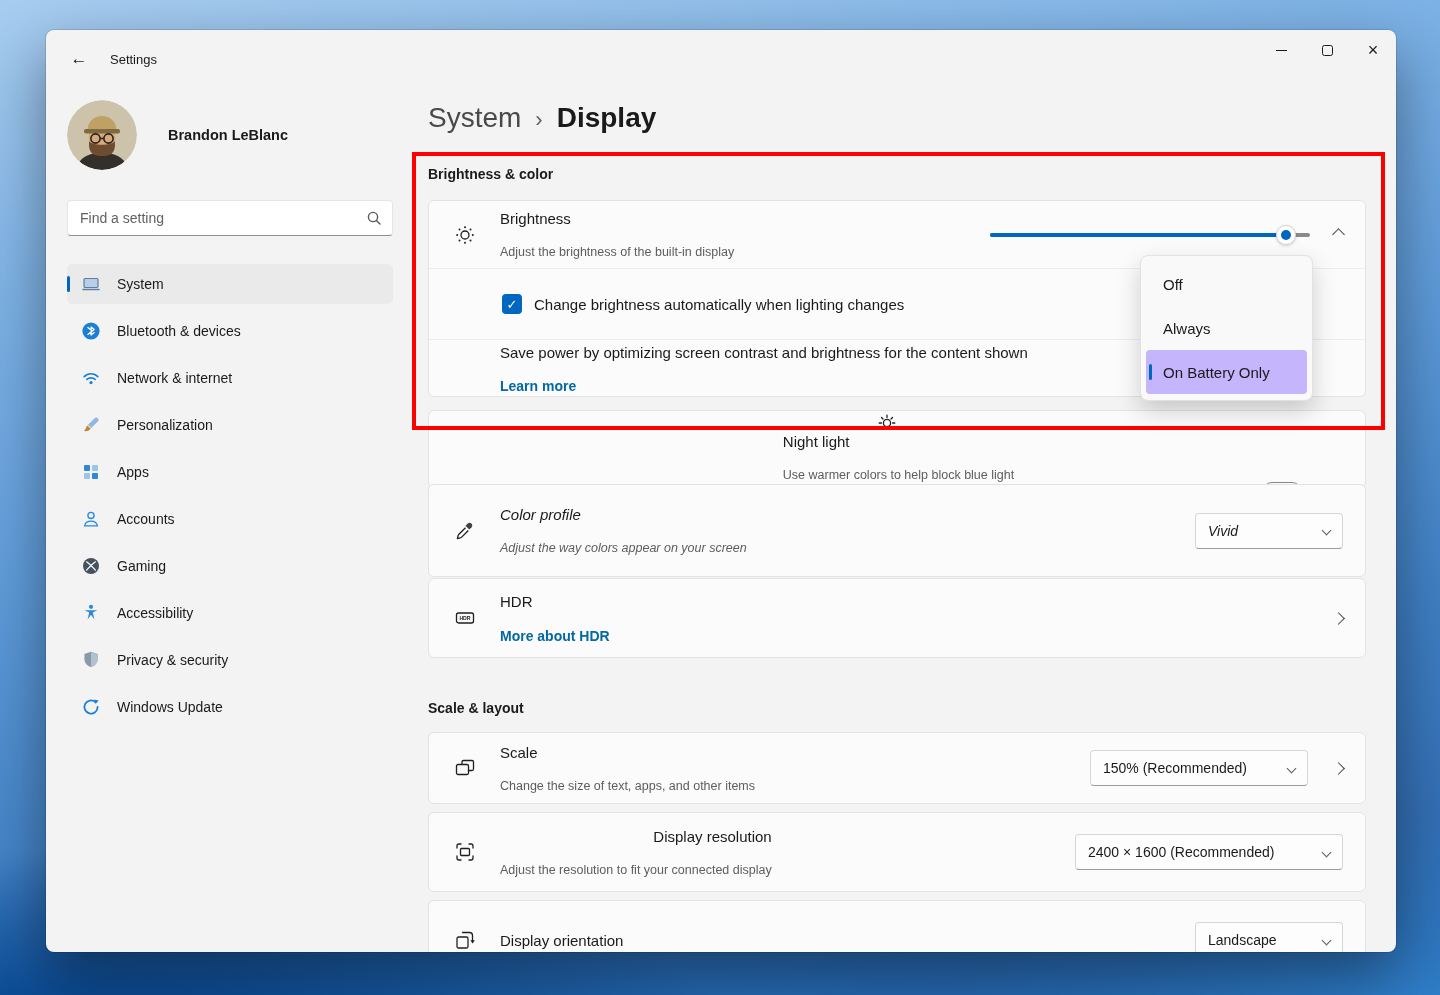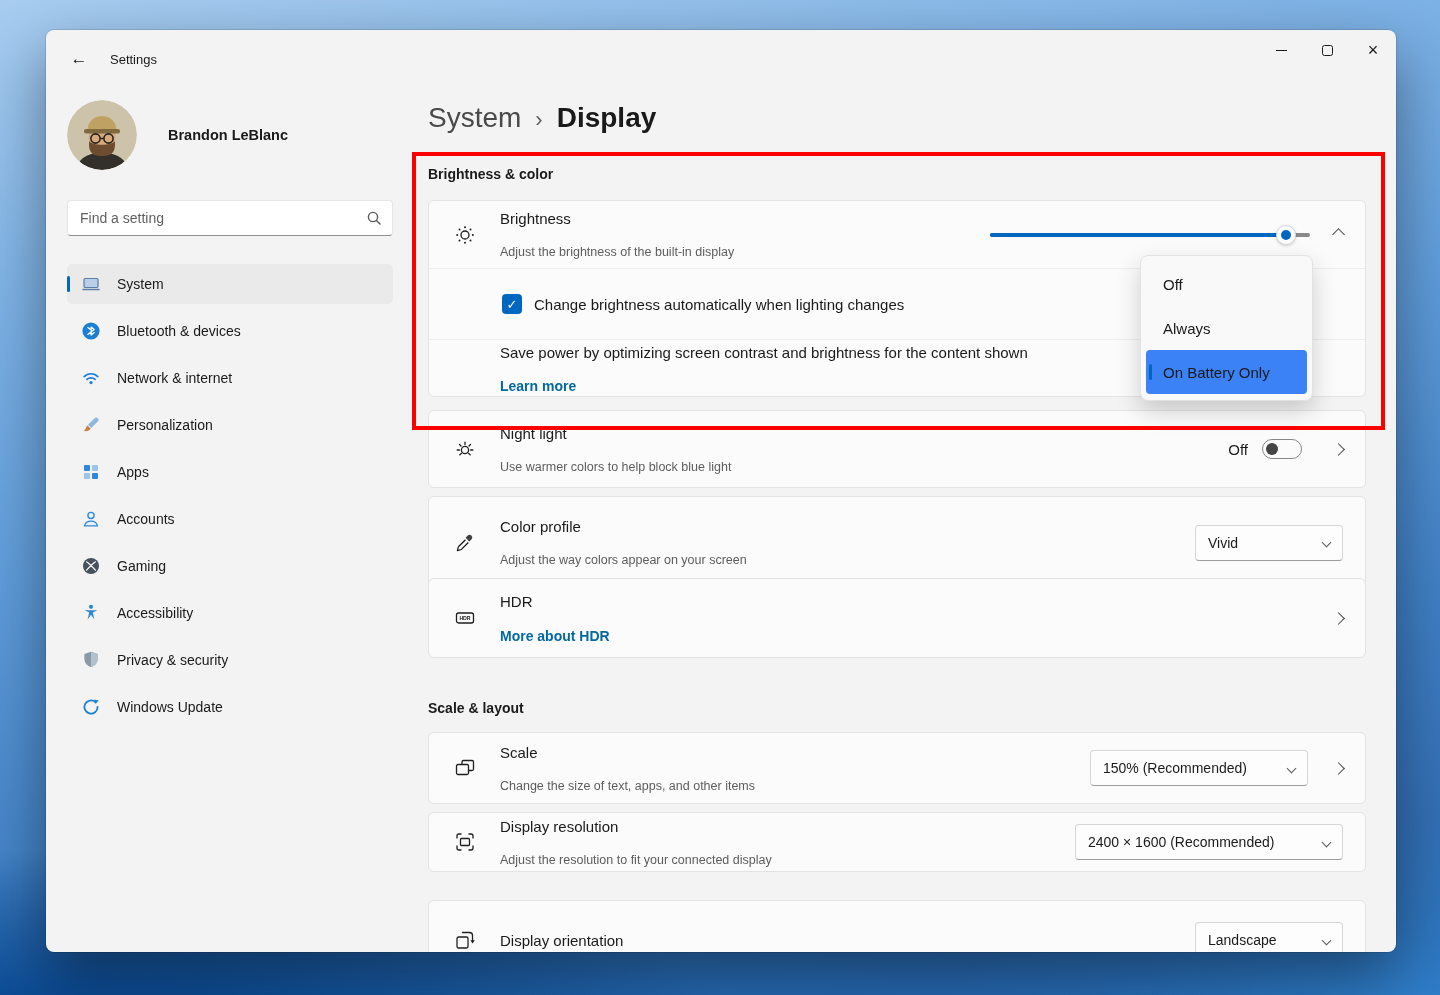--- a/index.html
+++ b/index.html
@@ -96,39 +96,39 @@
   .link { font-size:14px; font-weight:700; color:#0369a1; text-decoration:none; cursor:pointer;text-align:right; }
 
   
   .night-card { top:380px; height:78px; }
   .nl-state { font-size:15px; margin-right:14px; }
   .ntoggle { position:relative; width:40px; height:20px; border:1px solid #868686; border-radius:10px;
     margin-right:32px; cursor:pointer; }
   .ntoggle .knob { position:absolute; left:3px; top:3px; width:12px; height:12px; border-radius:50%;
     background:#454545; }
 
-  .profile-card { top:466px; height:93px; }
+  .profile-card { top:454px; height:93px;font-style:italic; }
   .hdr-card { top:548px; height:80px; }
   .scale-card { top:702px; height:72px; }
-  .res-card { top:782px; height:60px; }
+  .res-card { top:782px; height:80px;text-align:right; }
   .orient-card { top:870px; height:80px; }
 
   .dropdown { height:36px; background:#fdfdfd; border:1px solid #d6d6d6; border-bottom-color:#9c9c9c;
     border-radius:4px; display:flex; align-items:center; justify-content:space-between;
     padding:3px 12px; font-size:14px; cursor:pointer; }
   .w148 { width:148px; } .w218 { width:218px; } .w268 { width:268px; }
   .gap-chev { margin-left:26px; }
 
   
   .flyout { position:absolute; left:1094px; top:225px; width:173px; background:#f9f9f9;
     border:1px solid #e2e2e2; border-radius:8px; padding:6px 5px;
     box-shadow:0 10px 24px rgba(0,0,0,.18); z-index:30; }
   .fly-item { position:relative; height:44px; display:flex; align-items:center; padding-left:17px;
     font-size:15px; border-radius:4px; cursor:pointer; }
-  .fly-item.selected { background:#3b82f6; }
+  .fly-item.selected { background:#c4b5fd; }
   .fly-item.selected::before { content:""; position:absolute; left:3px; top:14px; width:3px;
     height:16px; border-radius:2px; background:#0067c0; }
 
   
   .annotation { position:absolute; left:366px; top:122px; width:973px; height:278px;
     border:4px solid #fb0200; z-index:40; pointer-events:none; }
 
   svg { display:block; }
 </style>
 </head>
@@ -326,21 +326,21 @@
       </span>
       <span class="cb-label">Change brightness automatically when lighting changes</span>
     </div>
     <div class="crow row3">
       <div class="sp-text">Save power by optimizing screen contrast and brightness for the content shown</div>
       <a class="link">Learn more</a>
     </div>
   </div>
 
   <div class="card night-card">
-    <div class="crow" style="height:100%;">
+    <div class="crow" style="height:100%;flex-direction:column;">
       <span class="card-ic">
         <svg viewBox="0 0 22 22">
             <circle cx="11" cy="12" r="3.6" fill="none" stroke="#1f1f1f" stroke-width="1.3"></circle>
             <path d="M11 4.2 V6.4 M16.5 6.5 l-1.5 1.5 M18.8 12 h-2.2 M5.5 6.5 l1.5 1.5 M3.2 12 h2.2 M16.2 16.8 l-1.5 -1.3 M5.8 16.8 l1.5 -1.3" stroke="#1f1f1f" stroke-width="1.3" stroke-linecap="round" fill="none"></path>
           </svg>
       </span>
       <div class="tcol">
         <div class="ctitle">Night light</div>
         <div class="csub">Use warmer colors to help block blue light</div>
       </div>

